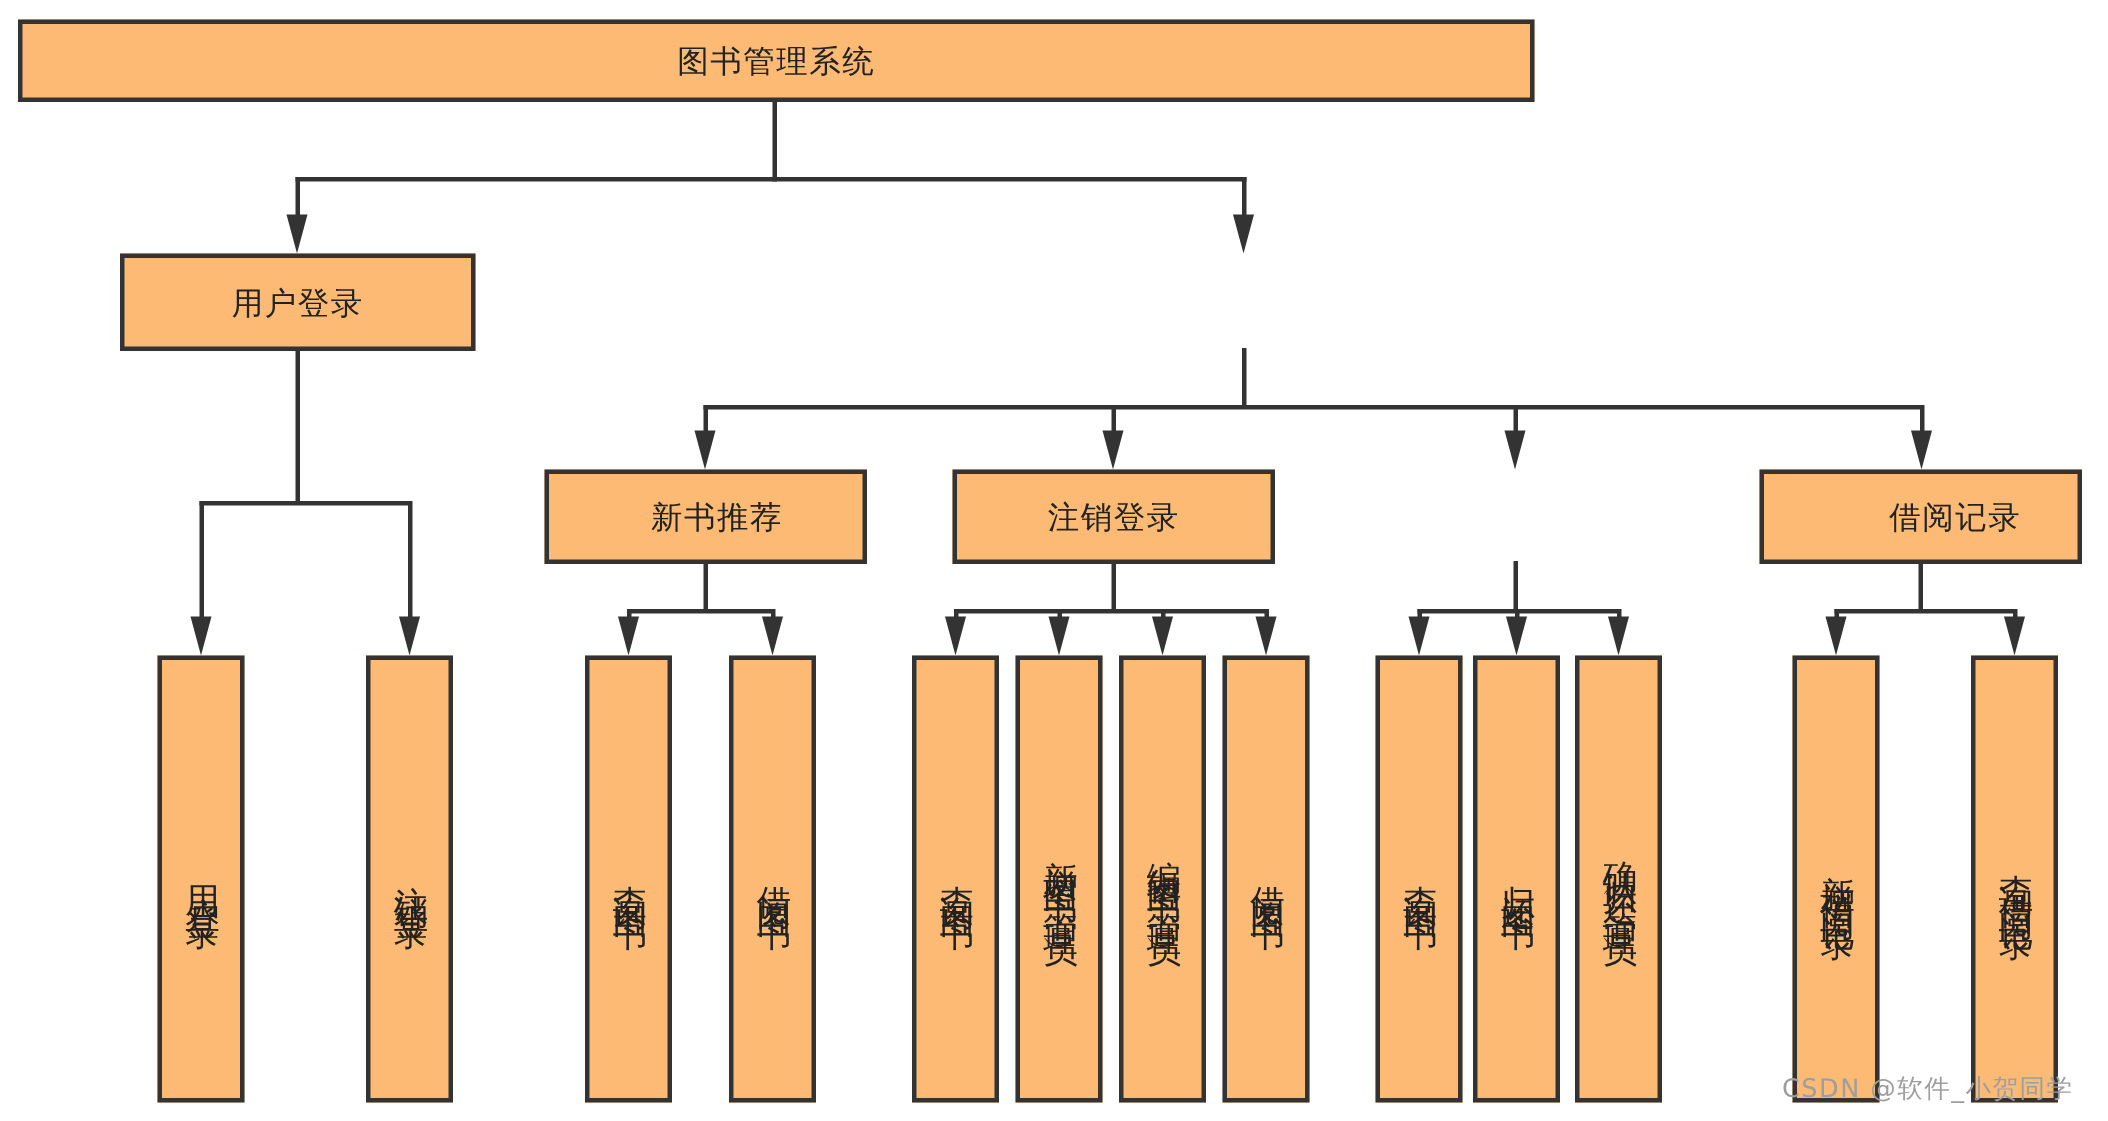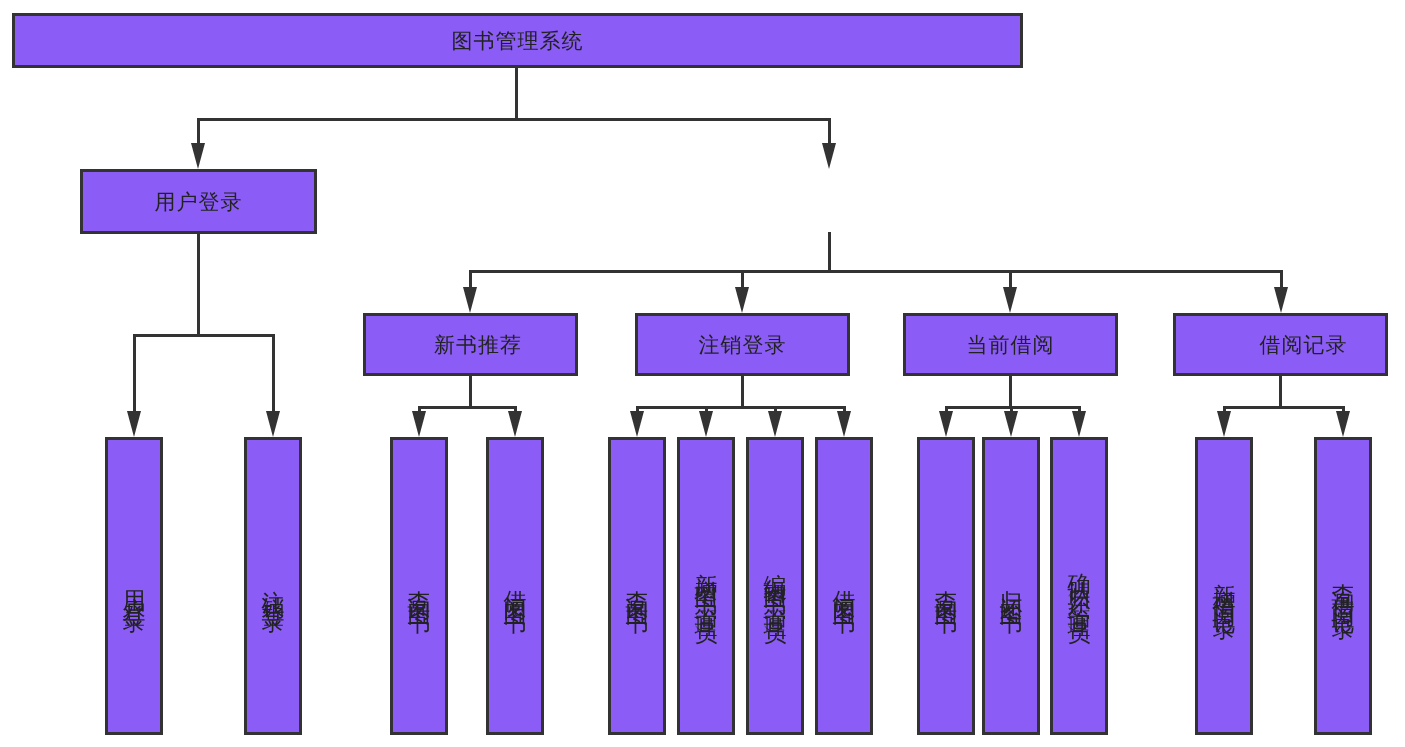--- a/index.html
+++ b/index.html
@@ -7,21 +7,21 @@
     position: relative;
     width: 1405px;
     height: 747px;
     background: #ffffff;
     font-family: "DejaVu Sans", "Liberation Sans", sans-serif;
     overflow: hidden;
   }
   .box {
     position: absolute;
     box-sizing: border-box;
-    background: #8b5cf6;
+    background: #fdba74;
     border: 3px solid #333333;
     display: flex;
     align-items: center;
     justify-content: center;
     color: #222222;
     font-size: 21px;
     letter-spacing: 1px;
     z-index: 2;
   }
   .vbox span {
@@ -89,23 +89,20 @@
   <div class="vline" style="left:1009px; top:270px; height:19px;"></div>
   <div class="arrow" style="left:1003px; top:287px;"></div>
   <div class="vline" style="left:1280px; top:270px; height:19px;"></div>
   <div class="arrow" style="left:1274px; top:287px;"></div>
 
   <div class="box" style="left:363px; top:313px; width:215px; height:63px;padding-left:15px;">
     <span>新书推荐</span>
   </div>
   <div class="box" style="left:635px; top:313px; width:215px; height:63px;">
     <span>注销登录</span>
-  </div>
-  <div class="box" style="left:903px; top:313px; width:215px; height:63px;">
-    <span>当前借阅</span>
   </div>
   <div class="box" style="left:1173px; top:313px; width:215px; height:63px;padding-left:46px;">
     <span>借阅记录</span>
   </div>
 
   <div class="vline" style="left:469px; top:374px; height:34px;"></div>
   <div class="hline" style="left:418px; top:406px; width:98px;"></div>
   <div class="vline" style="left:418px; top:406px; height:7px;"></div>
   <div class="arrow" style="left:412px; top:411px;"></div>
   <div class="vline" style="left:514px; top:406px; height:7px;"></div>
@@ -175,14 +172,15 @@
     <span>确认归还（管理员）</span>
   </div>
 
   <div class="box vbox" style="left:1195px; top:437px; width:58px; height:298px;">
     <span>新增借阅记录</span>
   </div>
   <div class="box vbox" style="left:1314px; top:437px; width:58px; height:298px;">
     <span>查询借阅记录</span>
   </div>
 
+  <div class="watermark">CSDN @软件_小贺同学</div>
 
 </div>
 
 </body></html>

